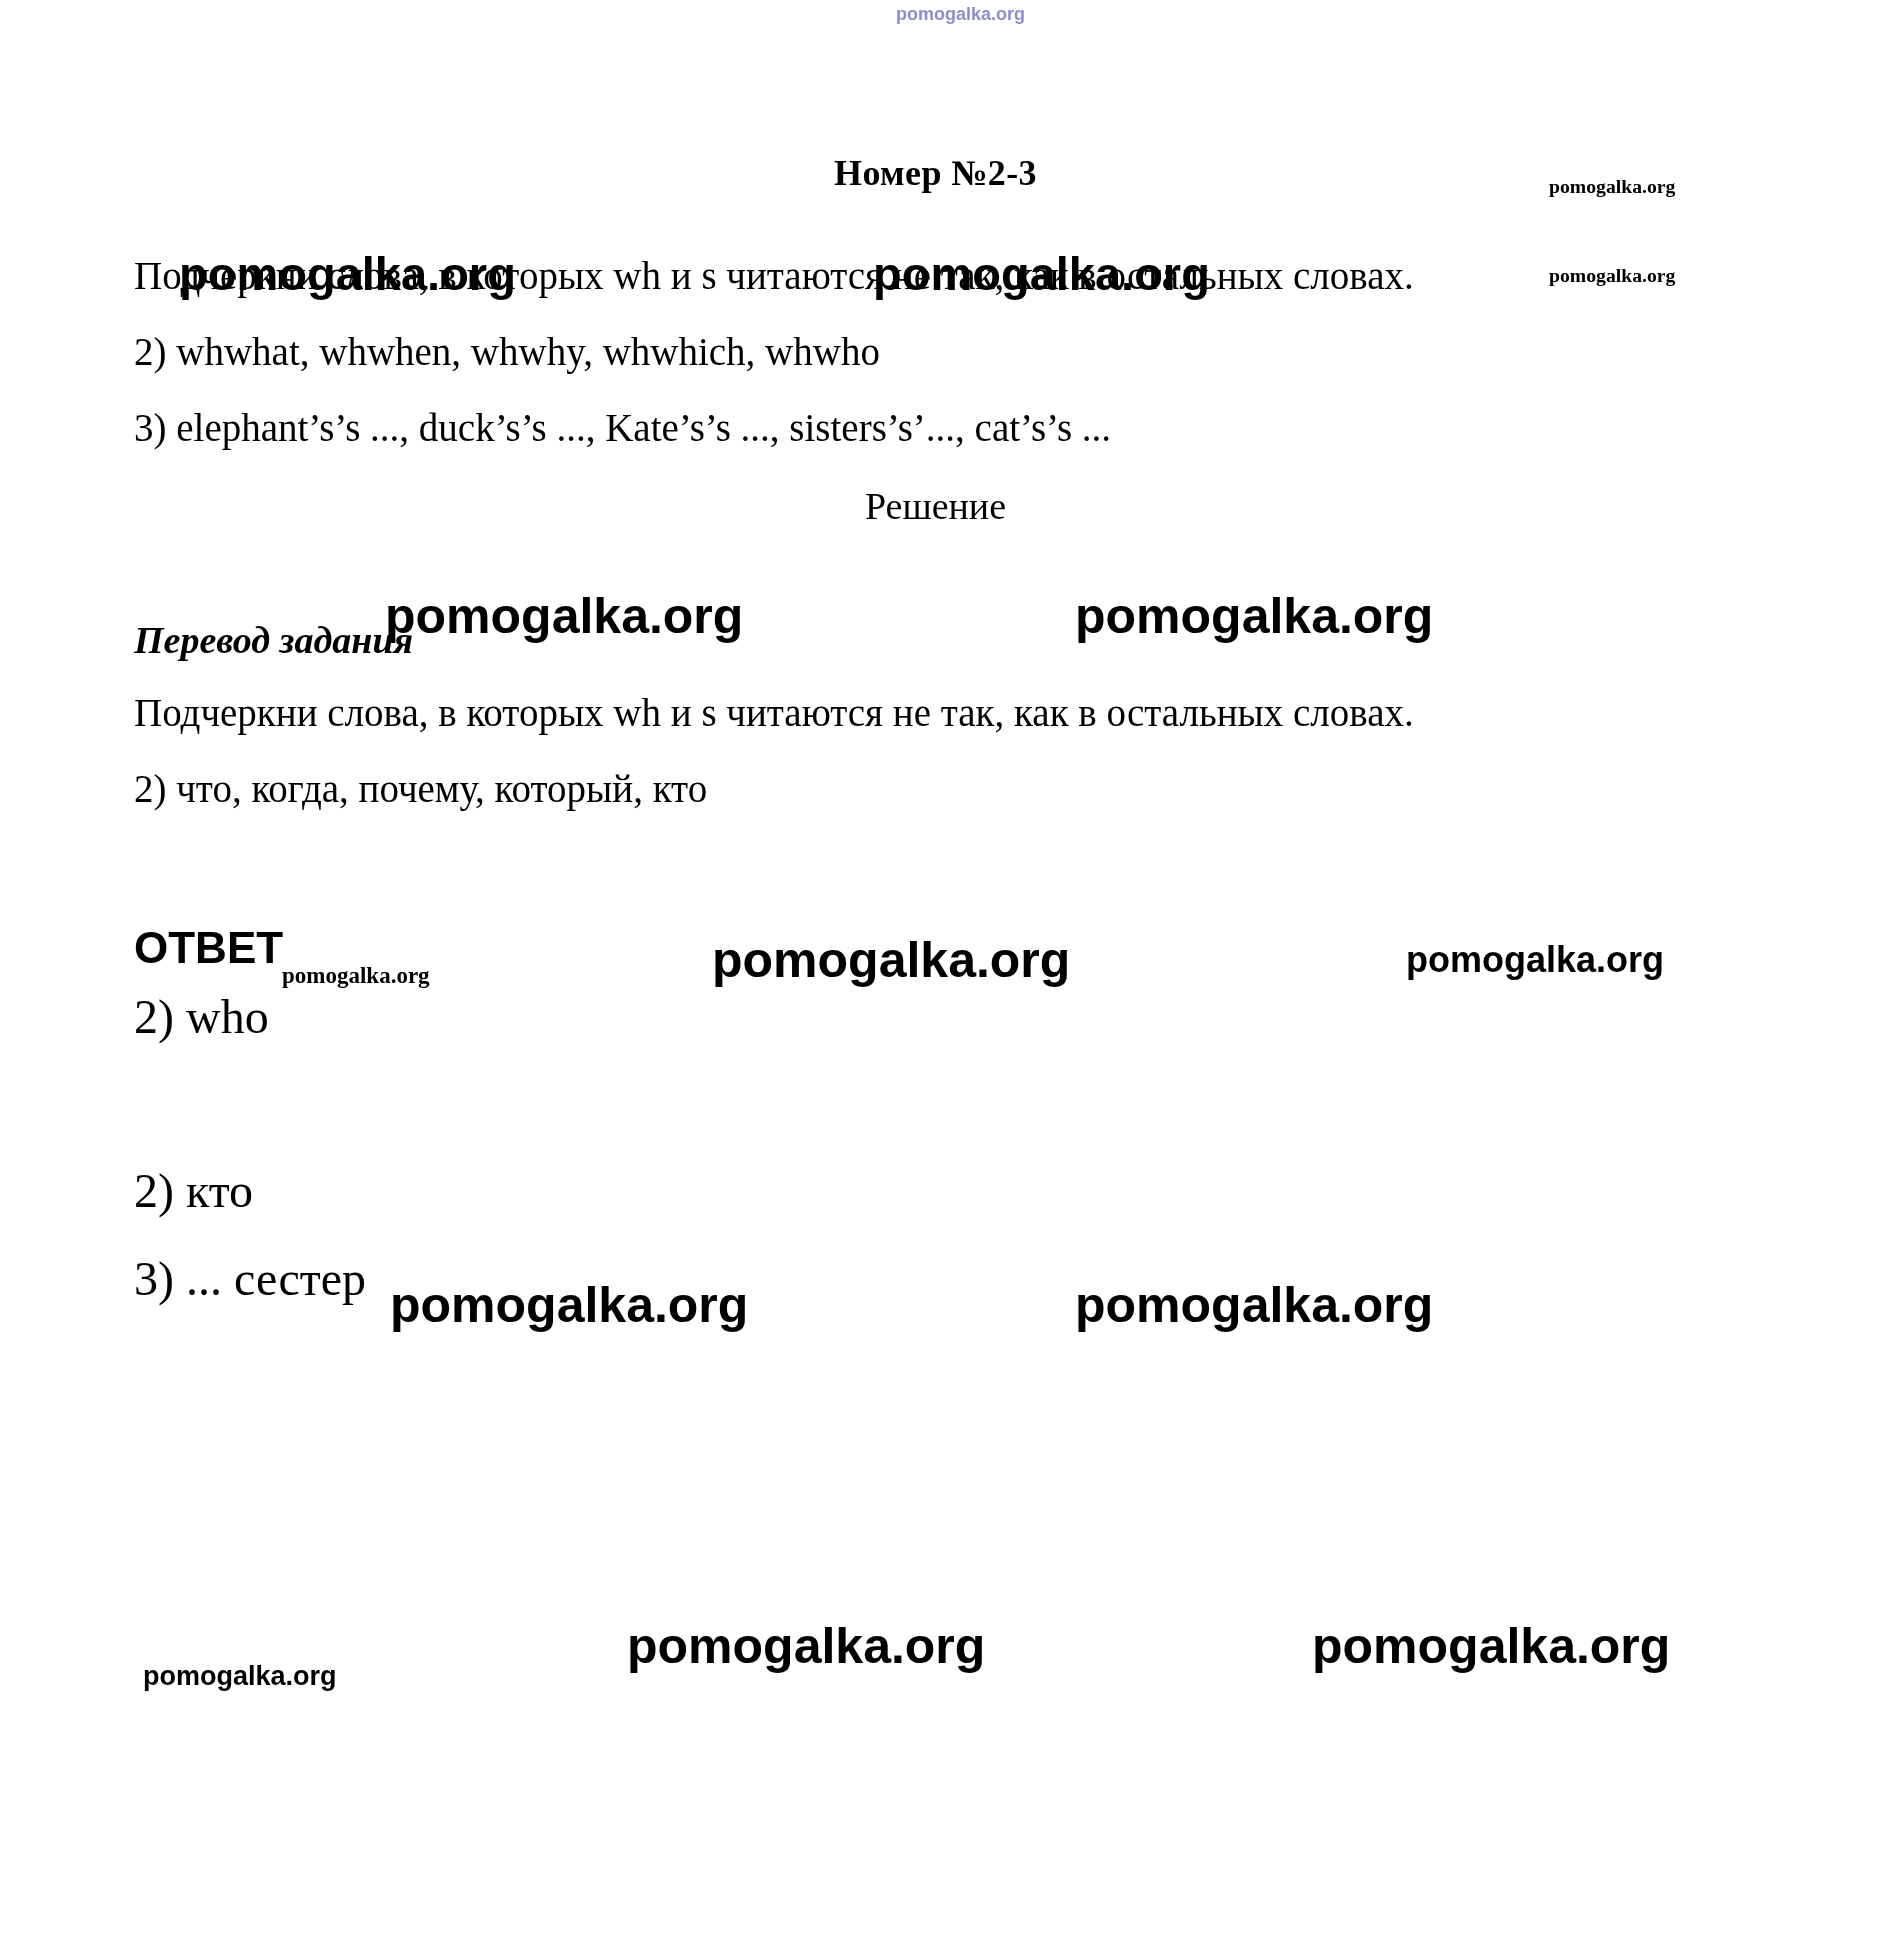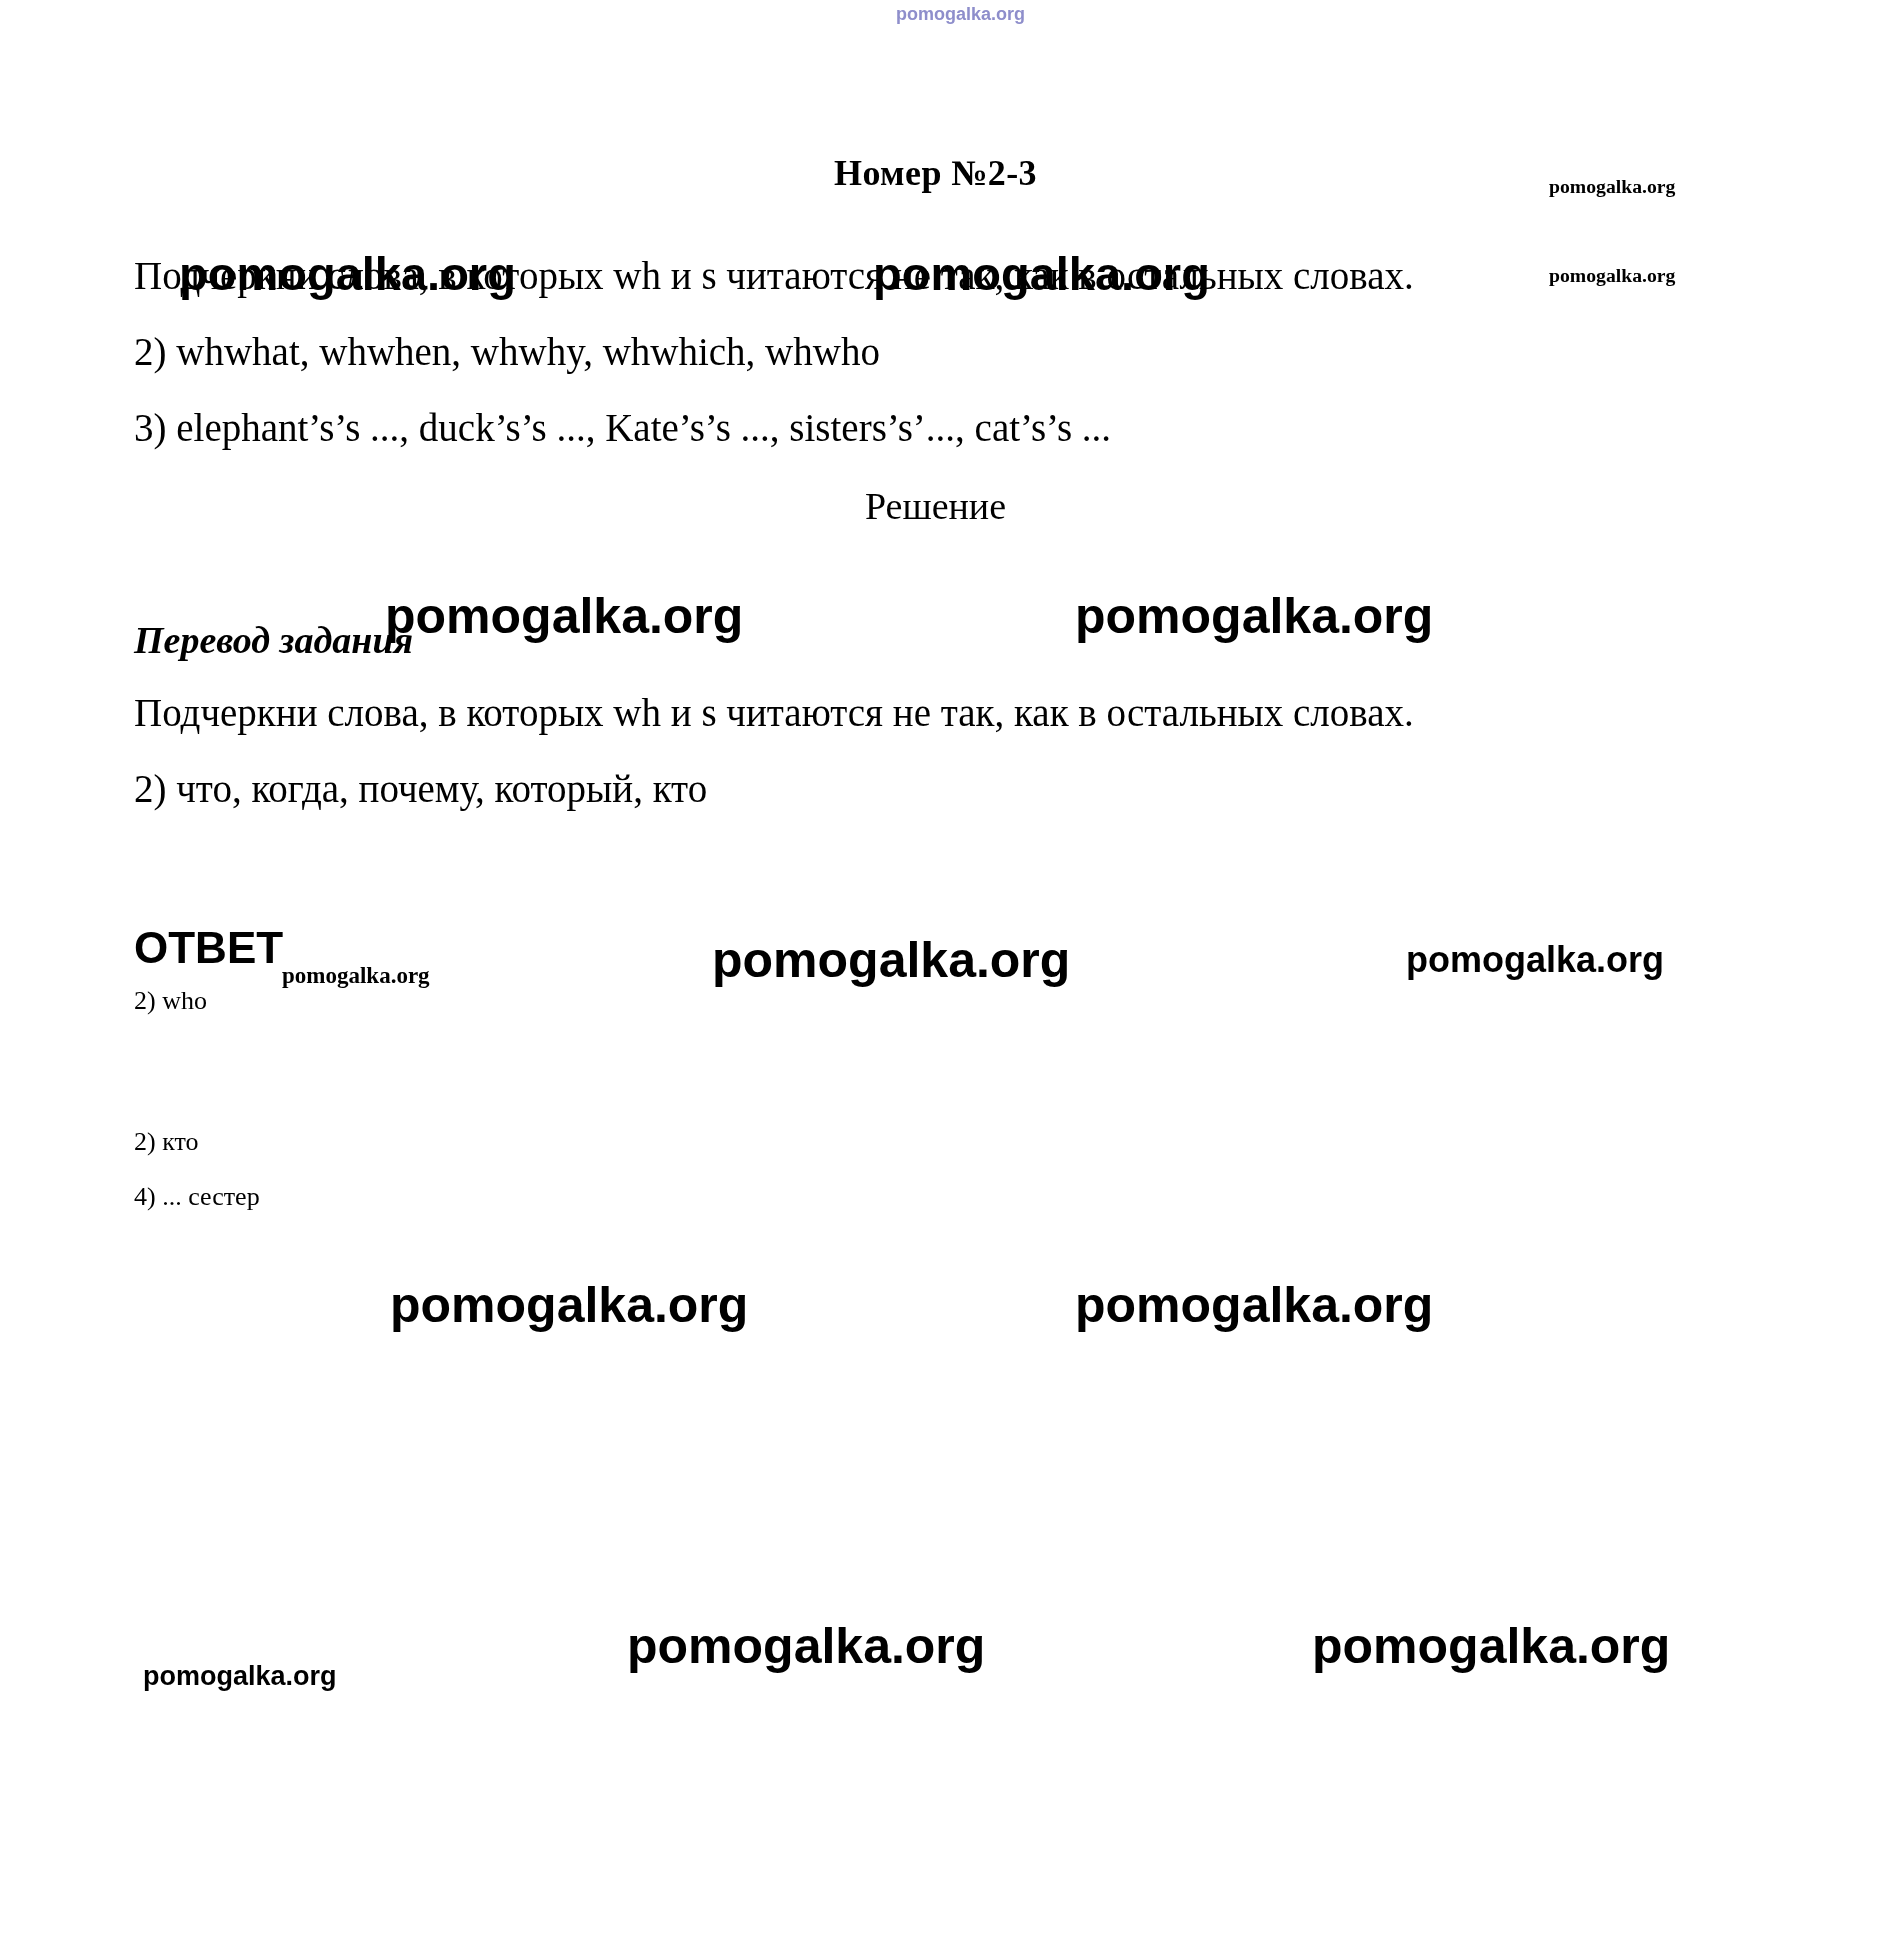--- a/index.html
+++ b/index.html
@@ -58,21 +58,21 @@
   .section-head-plain {
     font-size: 44px;
     font-weight: bold;
     font-style: normal;
     margin: 0 0 7.2px 0;
     font-family: "Liberation Sans", sans-serif;
   }
   .spacer-lg { height: 86px; }
   .spacer-sm { height: 27px; }
   .line-sm {
-    font-size: 26px;
+    font-size: 48px;
     line-height: 1.5;
     margin: 0 0 16px 0;
   }
 
   
   .wm {
     position: absolute;
     font-family: "Liberation Sans", sans-serif;
     font-weight: bold;
     color: #000000;
@@ -124,21 +124,21 @@
     <div class="spacer-lg"></div>
 
     <div class="section-head-plain">ОТВЕТ</div>
 
     <p class="line-sm">2) who</p>
 
     <div class="spacer-lg"></div>
 
 
     <p class="line-sm">2) кто</p>
-    <p class="line-sm">4) ... сестер</p>
+    <p class="line-sm">3) ... сестер</p>
 
   </div>
 
   <div id="watermark-layer">
       <div class="wm-blue" style="left: 896px; top: 3.6px; font-size: 18px;">pomogalka.org</div>
       <div class="wm-sm" style="left: 1549px; top: 175px; font-size: 19.7px;">pomogalka.org</div>
       <div class="wm-sm" style="left: 1549px; top: 264px; font-size: 19.7px;">pomogalka.org</div>
       <div class="wm" style="left: 179px; top: 246px; font-size: 47px;">pomogalka.org</div>
       <div class="wm" style="left: 873px; top: 246px; font-size: 47px;">pomogalka.org</div>
       <div class="wm" style="left: 385px; top: 587px; font-size: 50px;">pomogalka.org</div>

